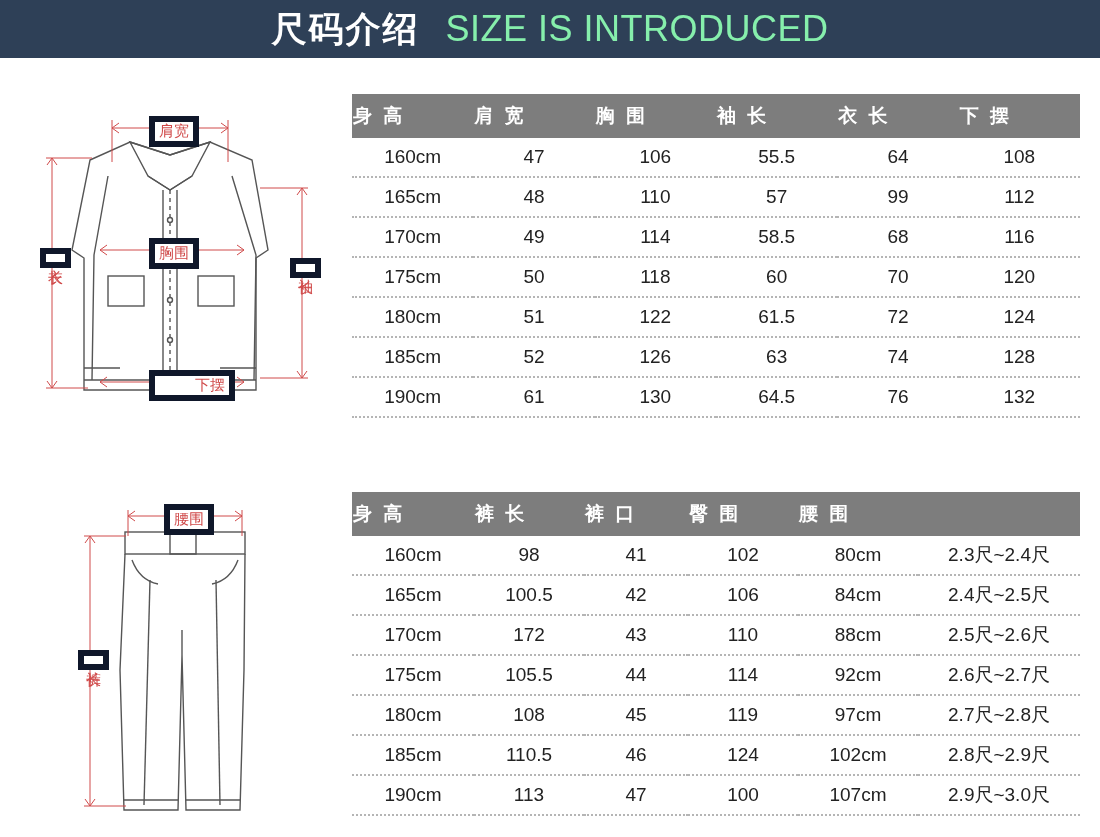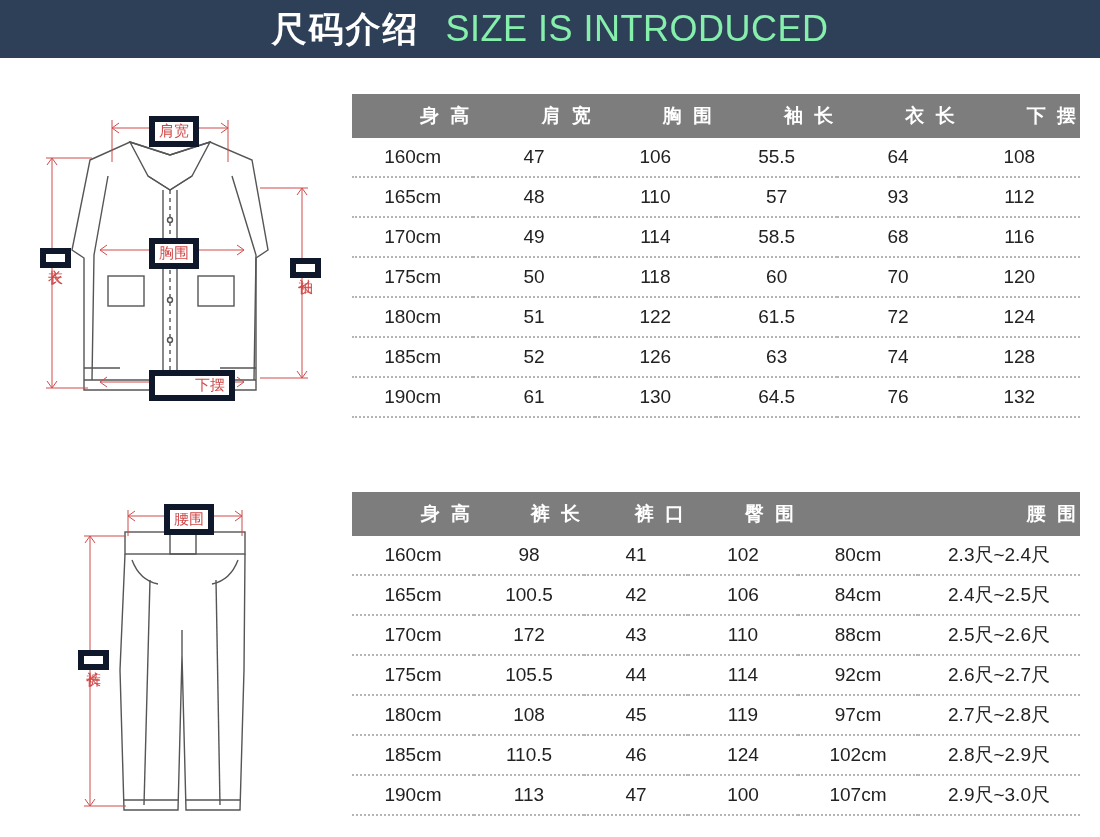--- a/index.html
+++ b/index.html
@@ -50,21 +50,21 @@
     width: 100%;
     table-layout: fixed;
   }
   table.size-table thead th {
     background: #7d7d7d;
     color: #ffffff;
     font-size: 19px;
     font-weight: bold;
     height: 42px;
     letter-spacing: 3px;
-    text-align: right;
+    text-align: left;
     border: none;
   }
   table.size-table tbody td {
     height: 36px;
     text-align: center;
     font-size: 19px;
     color: #222222;
     border-bottom: 2px dotted #b5b5b5;
     background: #ffffff;
   }
@@ -226,21 +226,21 @@
           <td>106</td>
           <td>55.5</td>
           <td>64</td>
           <td>108</td>
         </tr>
         <tr>
           <td>165cm</td>
           <td>48</td>
           <td>110</td>
           <td>57</td>
-          <td>93</td>
+          <td>99</td>
           <td>112</td>
         </tr>
         <tr>
           <td>170cm</td>
           <td>49</td>
           <td>114</td>
           <td>58.5</td>
           <td>68</td>
           <td>116</td>
         </tr>

